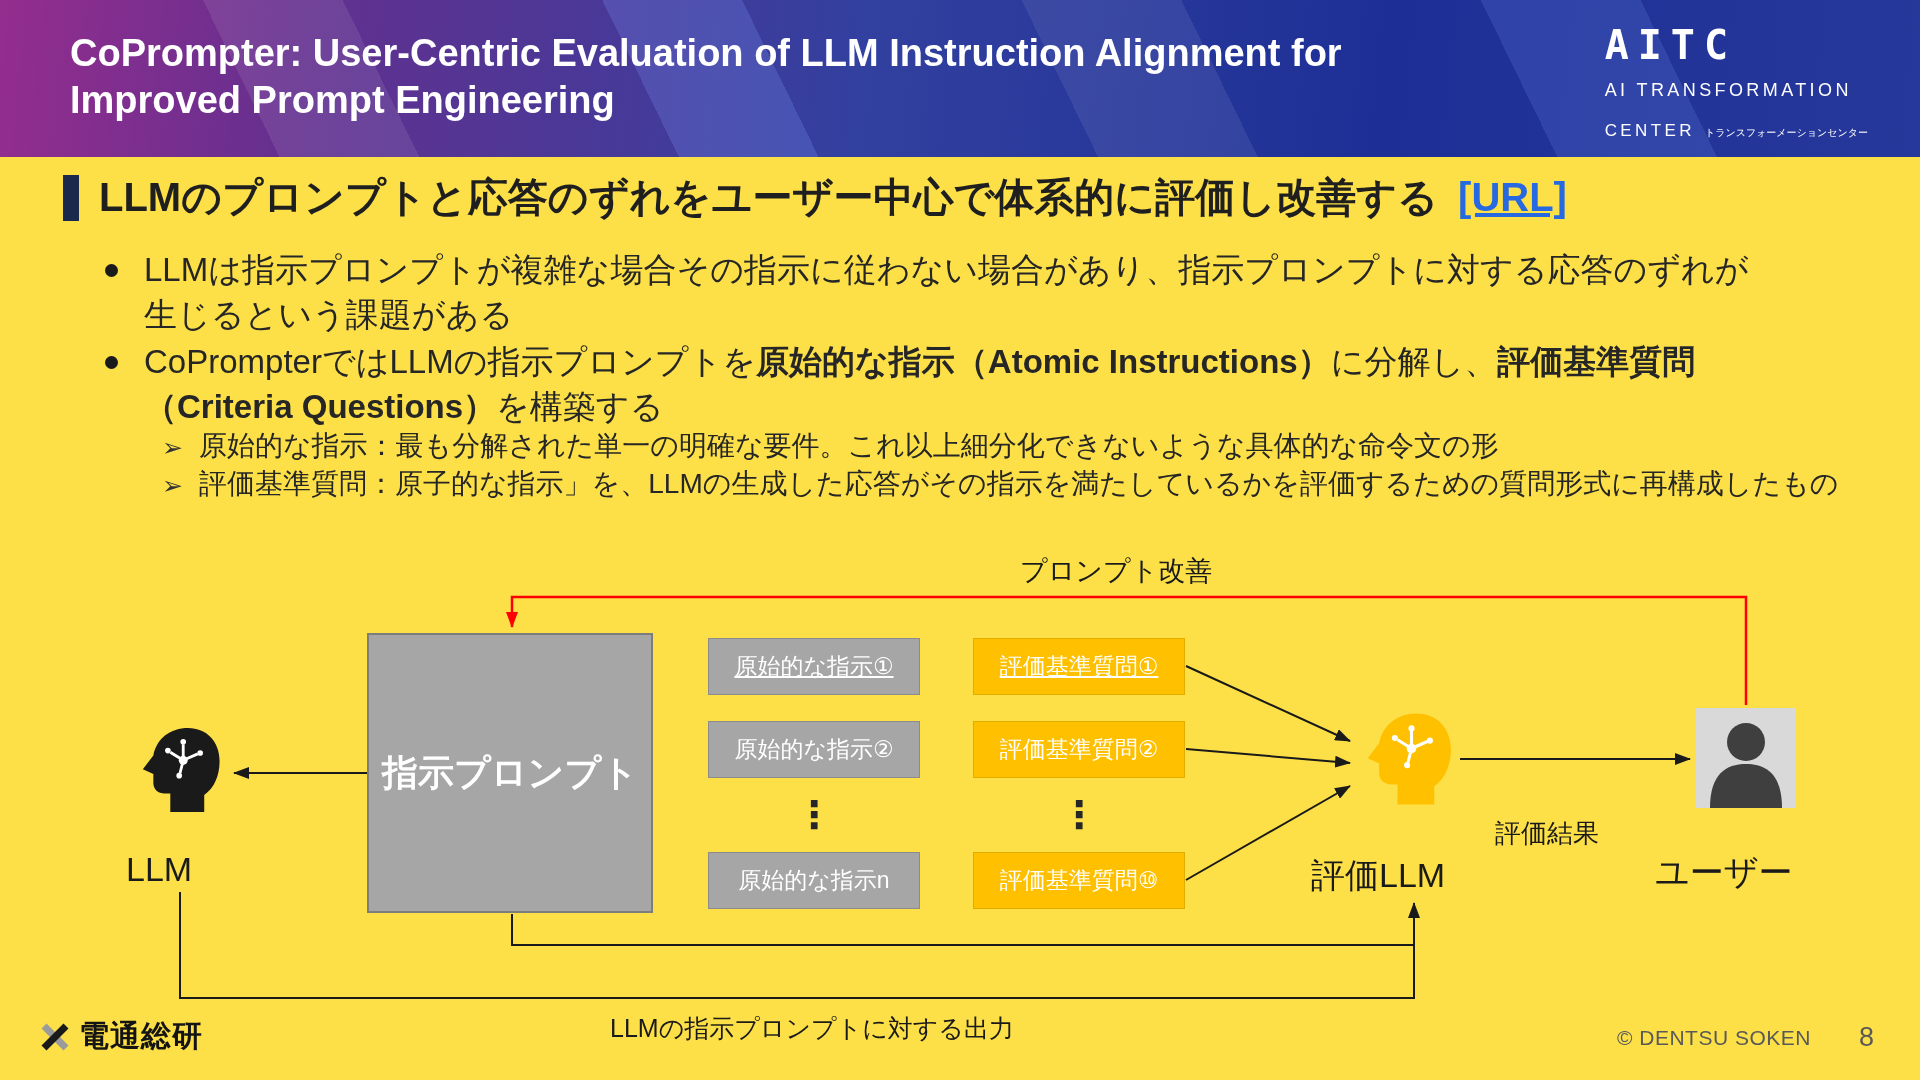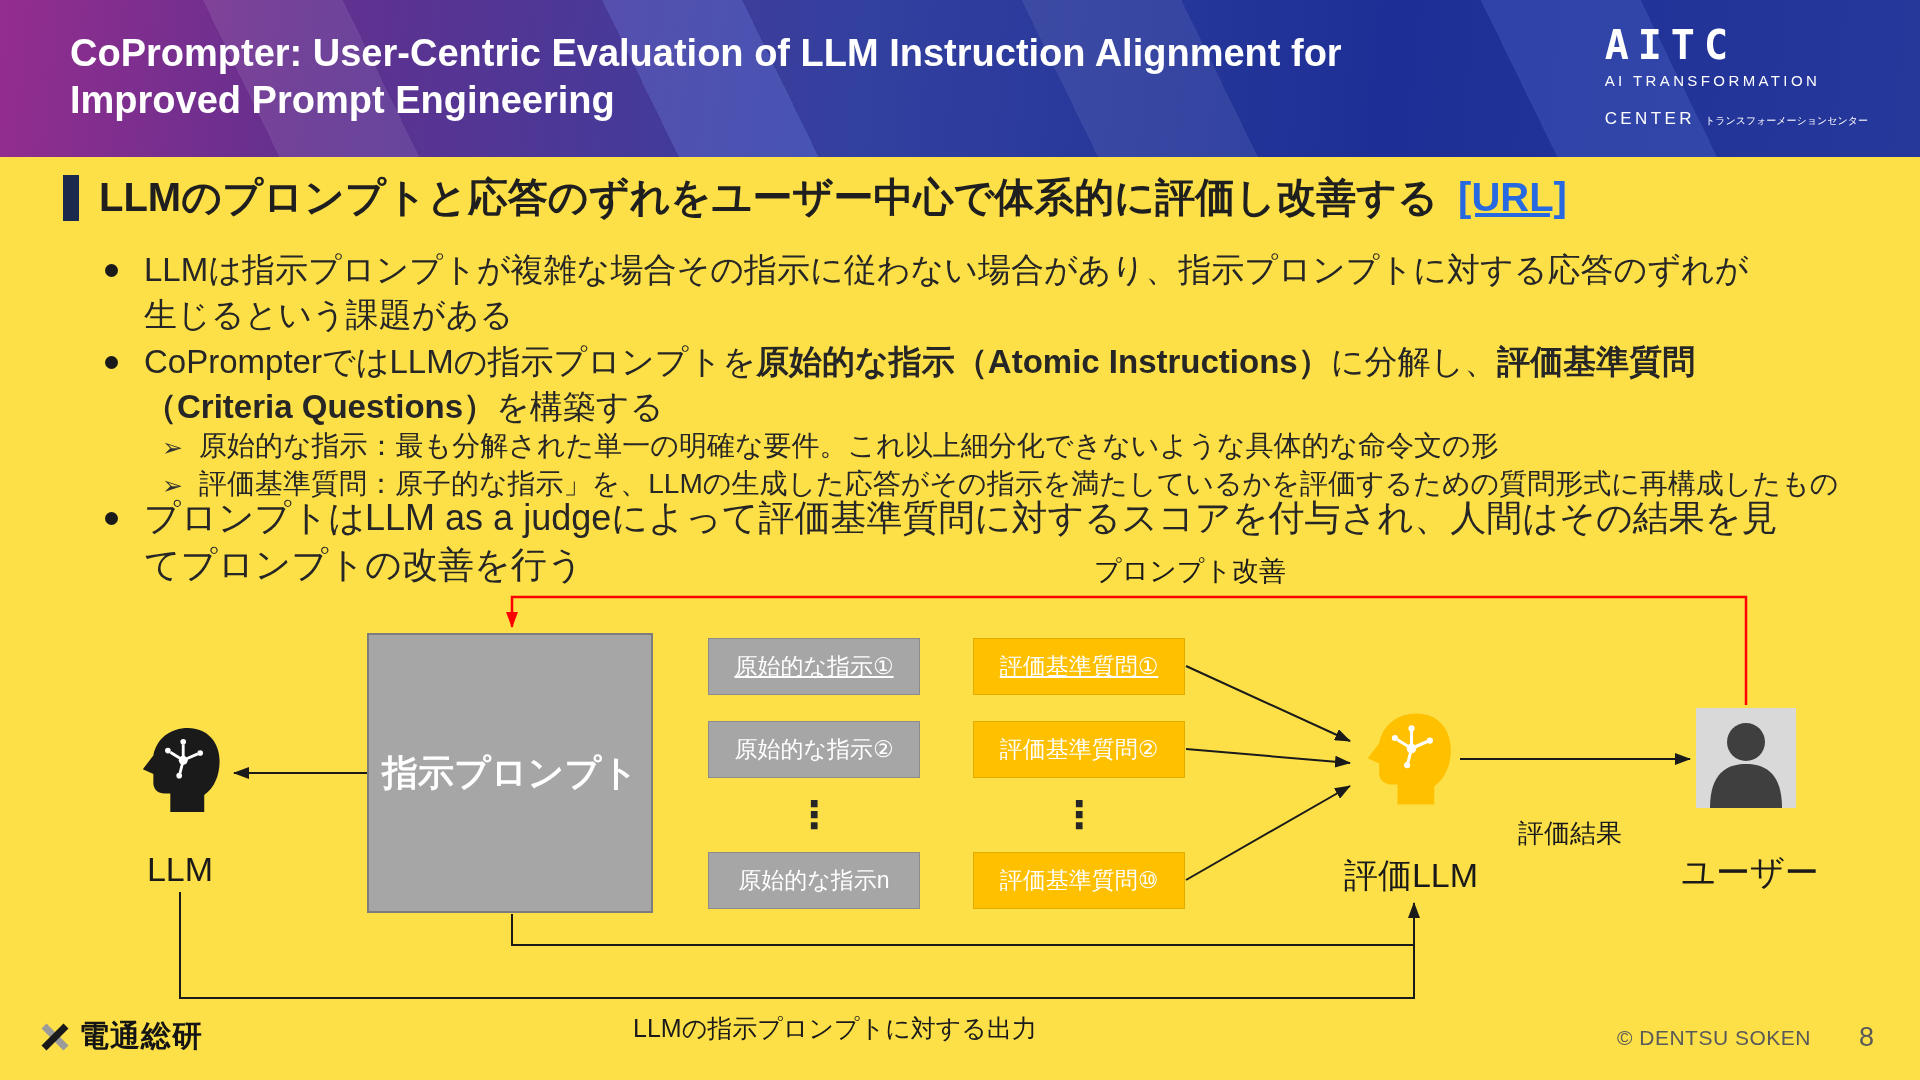--- a/index.html
+++ b/index.html
@@ -16,21 +16,21 @@
     content:"";position:absolute;inset:0;
     background:
       linear-gradient(64deg,transparent 14%,rgba(255,255,255,0.09) 14%,rgba(255,255,255,0.09) 21%,transparent 21%),
       linear-gradient(64deg,transparent 34%,rgba(130,160,255,0.22) 34%,rgba(130,160,255,0.22) 41%,transparent 41%),
       linear-gradient(64deg,transparent 55%,rgba(255,255,255,0.08) 55%,rgba(255,255,255,0.08) 63%,transparent 63%),
       linear-gradient(64deg,transparent 78%,rgba(120,150,245,0.18) 78%,rgba(120,150,245,0.18) 86%,transparent 86%);
   }
   .header-title{position:absolute;left:70px;top:30px;font-size:38px;font-weight:700;color:#ffffff;line-height:1.24;z-index:2;}
   .aitc{position:absolute;right:52px;top:22px;color:#ffffff;z-index:2;text-align:left;}
   .aitc-main{font-size:40px;font-weight:700;letter-spacing:9px;font-family:"DejaVu Sans Mono","Liberation Sans",monospace;}
-  .aitc-l2{font-size:15px;letter-spacing:3.4px;margin-top:4px;white-space:nowrap;}
+  .aitc-l2{font-size:18px;letter-spacing:3.4px;margin-top:12px;white-space:nowrap;}
   .aitc-l3{font-size:17px;letter-spacing:3.4px;margin-top:20px;display:flex;align-items:baseline;gap:10px;white-space:nowrap;}
   .aitc-small{font-size:10px;letter-spacing:0;}
   
   .heading{position:absolute;left:63px;top:170px;display:flex;align-items:center;gap:20px;font-size:40px;font-weight:700;color:#1f1f1f;}
   .heading-bar{width:16px;height:46px;background:#1b2a4c;flex:none;}
   .url-link{color:#2669e0;text-decoration:underline;font-weight:700;cursor:pointer;}
   
   .bullet{position:absolute;display:flex;align-items:flex-start;line-height:1.35;}
   .dot{width:13px;height:13px;border-radius:50%;background:#1a1a1a;flex:none;margin-right:26px;margin-top:16px;}
   .b-l1{left:105px;top:248px;width:1660px;font-size:33px;}
@@ -48,22 +48,22 @@
   .instruction-box{left:367px;top:633px;width:286px;height:280px;background:#a6a6a6;border:2px solid #7d7d7d;
     display:flex;align-items:center;justify-content:center;color:#ffffff;font-size:36px;font-weight:700;}
   .gray-box{left:708px;width:212px;height:57px;background:#a6a6a6;border:1px solid #8c8c8c;
     display:flex;align-items:center;justify-content:center;color:#ffffff;font-size:23px;}
   .yellow-box{left:973px;width:212px;height:57px;background:#ffc000;border:1px solid #e3ad00;
     display:flex;align-items:center;justify-content:center;color:#ffffff;font-size:23px;}
   .row1{top:638px;text-decoration:underline;} .row2{top:721px;} .rown{top:852px;}
   .dots{width:212px;top:790px;height:50px;display:flex;align-items:center;justify-content:center;
     font-size:38px;font-weight:700;color:#262626;}
   .dots-a{left:708px;} .dots-c{left:973px;}
-  .dlabel{text-align:center;color:#1a1a1a;}
-  .llm-label{left:118px;top:850px;width:124px;font-size:34px;}
+  .dlabel{color:#1a1a1a;}
+  .llm-label{left:126px;top:850px;width:124px;font-size:34px;}
   .eval-label{left:1311px;top:853px;width:200px;font-size:34px;}
   .user-label{left:1655px;top:850px;width:190px;font-size:34px;}
   .improve-label{left:1020px;top:553px;width:340px;font-size:27px;}
   .result-label{left:1495px;top:774px;width:150px;font-size:26px;margin-top:42px;}
   .output-label{left:610px;top:1012px;width:450px;font-size:25px;}
   .llm-icon{left:138px;top:724px;width:84px;height:92px;}
   .eval-icon{left:1362px;top:710px;width:92px;height:98px;}
   .user-icon{left:1696px;top:708px;width:100px;height:100px;background:#d9d9d9;}
   
   .dentsu{position:absolute;left:40px;top:1016px;display:flex;align-items:center;gap:9px;z-index:2;}
@@ -111,24 +111,20 @@
   <div class="bullet b-sub sub1">
     <span class="sub-marker">➢</span>
     <span>原始的な指示：最も分解された単一の明確な要件。これ以上細分化できないような具体的な命令文の形</span>
   </div>
 
   <div class="bullet b-sub sub2">
     <span class="sub-marker">➢</span>
     <span>評価基準質問：原子的な指示」を、LLMの生成した応答がその指示を満たしているかを評価するための質問形式に再構成したもの</span>
   </div>
 
-  <div class="bullet b-l3">
-    <span class="dot"></span>
-    <span>プロンプトはLLM as a judgeによって評価基準質問に対するスコアを付与され、人間はその結果を見てプロンプトの改善を行う</span>
-  </div>
 
   <svg class="arrows" viewBox="0 0 1920 1080">
     <defs>
       <marker id="mb" markerUnits="userSpaceOnUse" markerWidth="16" markerHeight="12" refX="15" refY="6" orient="auto">
         <path d="M0,0 L16,6 L0,12 Z" fill="#1a1a1a"></path>
       </marker>
       <marker id="mr" markerUnits="userSpaceOnUse" markerWidth="16" markerHeight="12" refX="15" refY="6" orient="auto">
         <path d="M0,0 L16,6 L0,12 Z" fill="#ff0000"></path>
       </marker>
     </defs>

